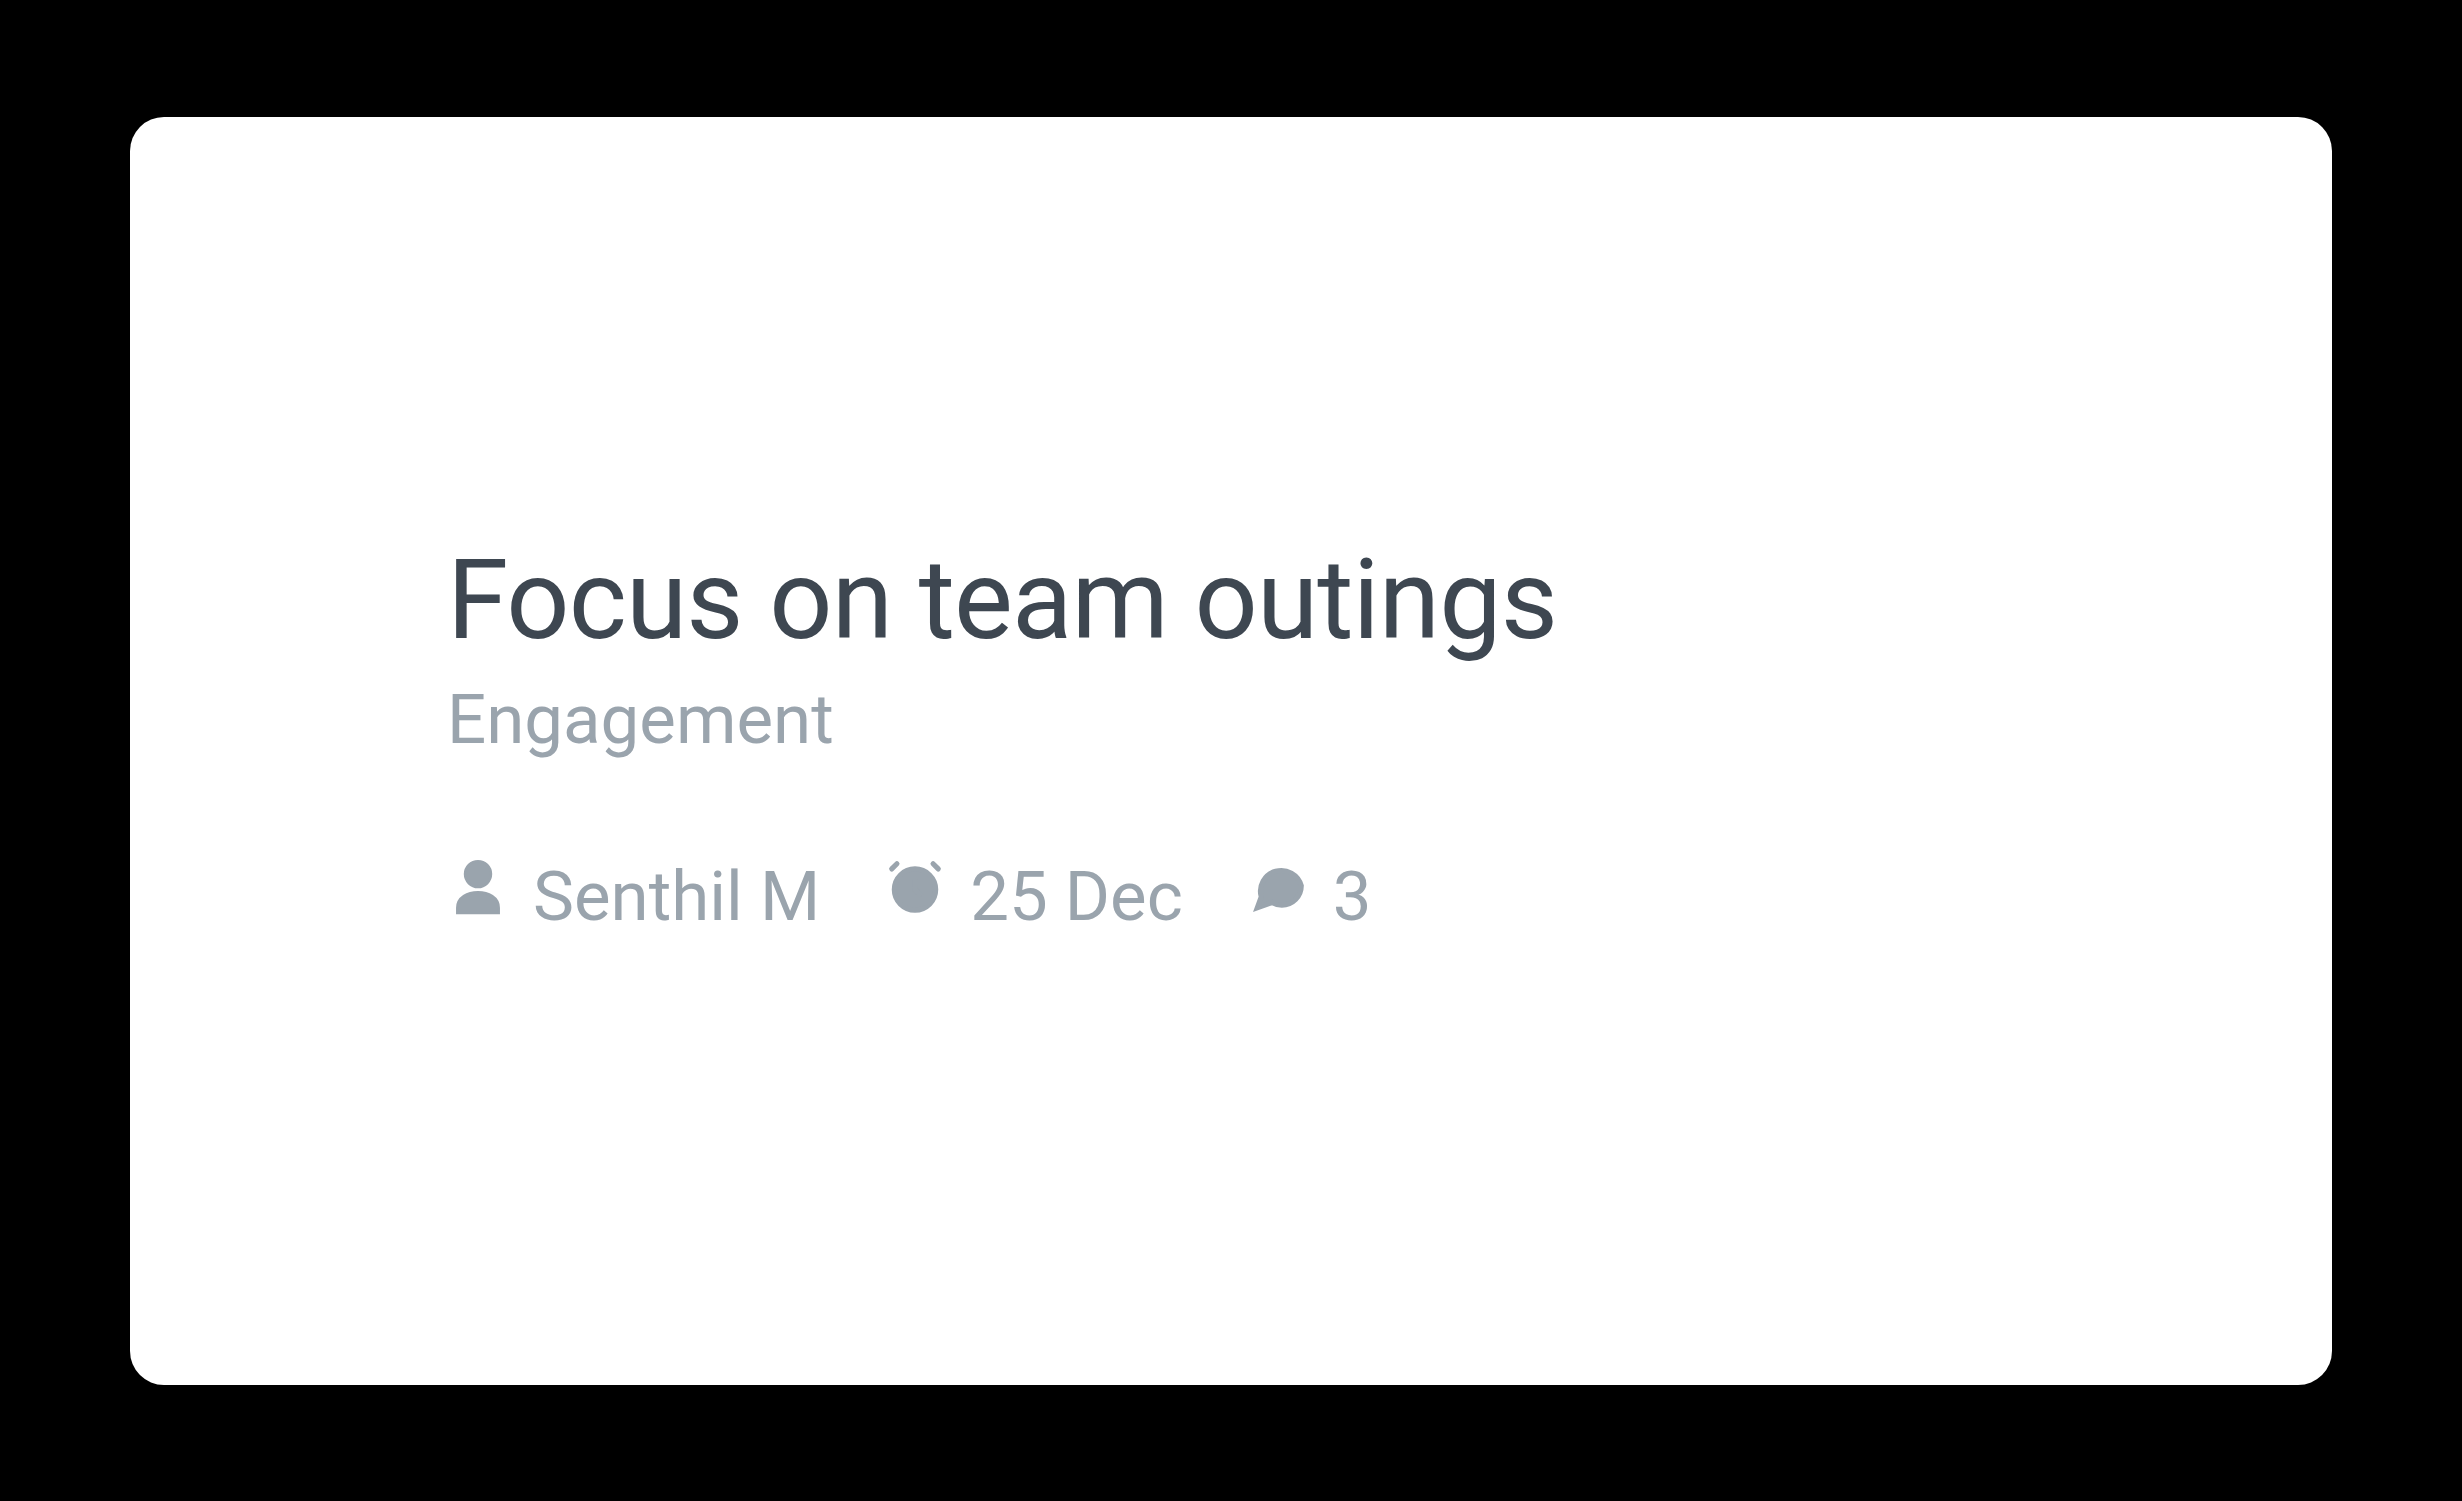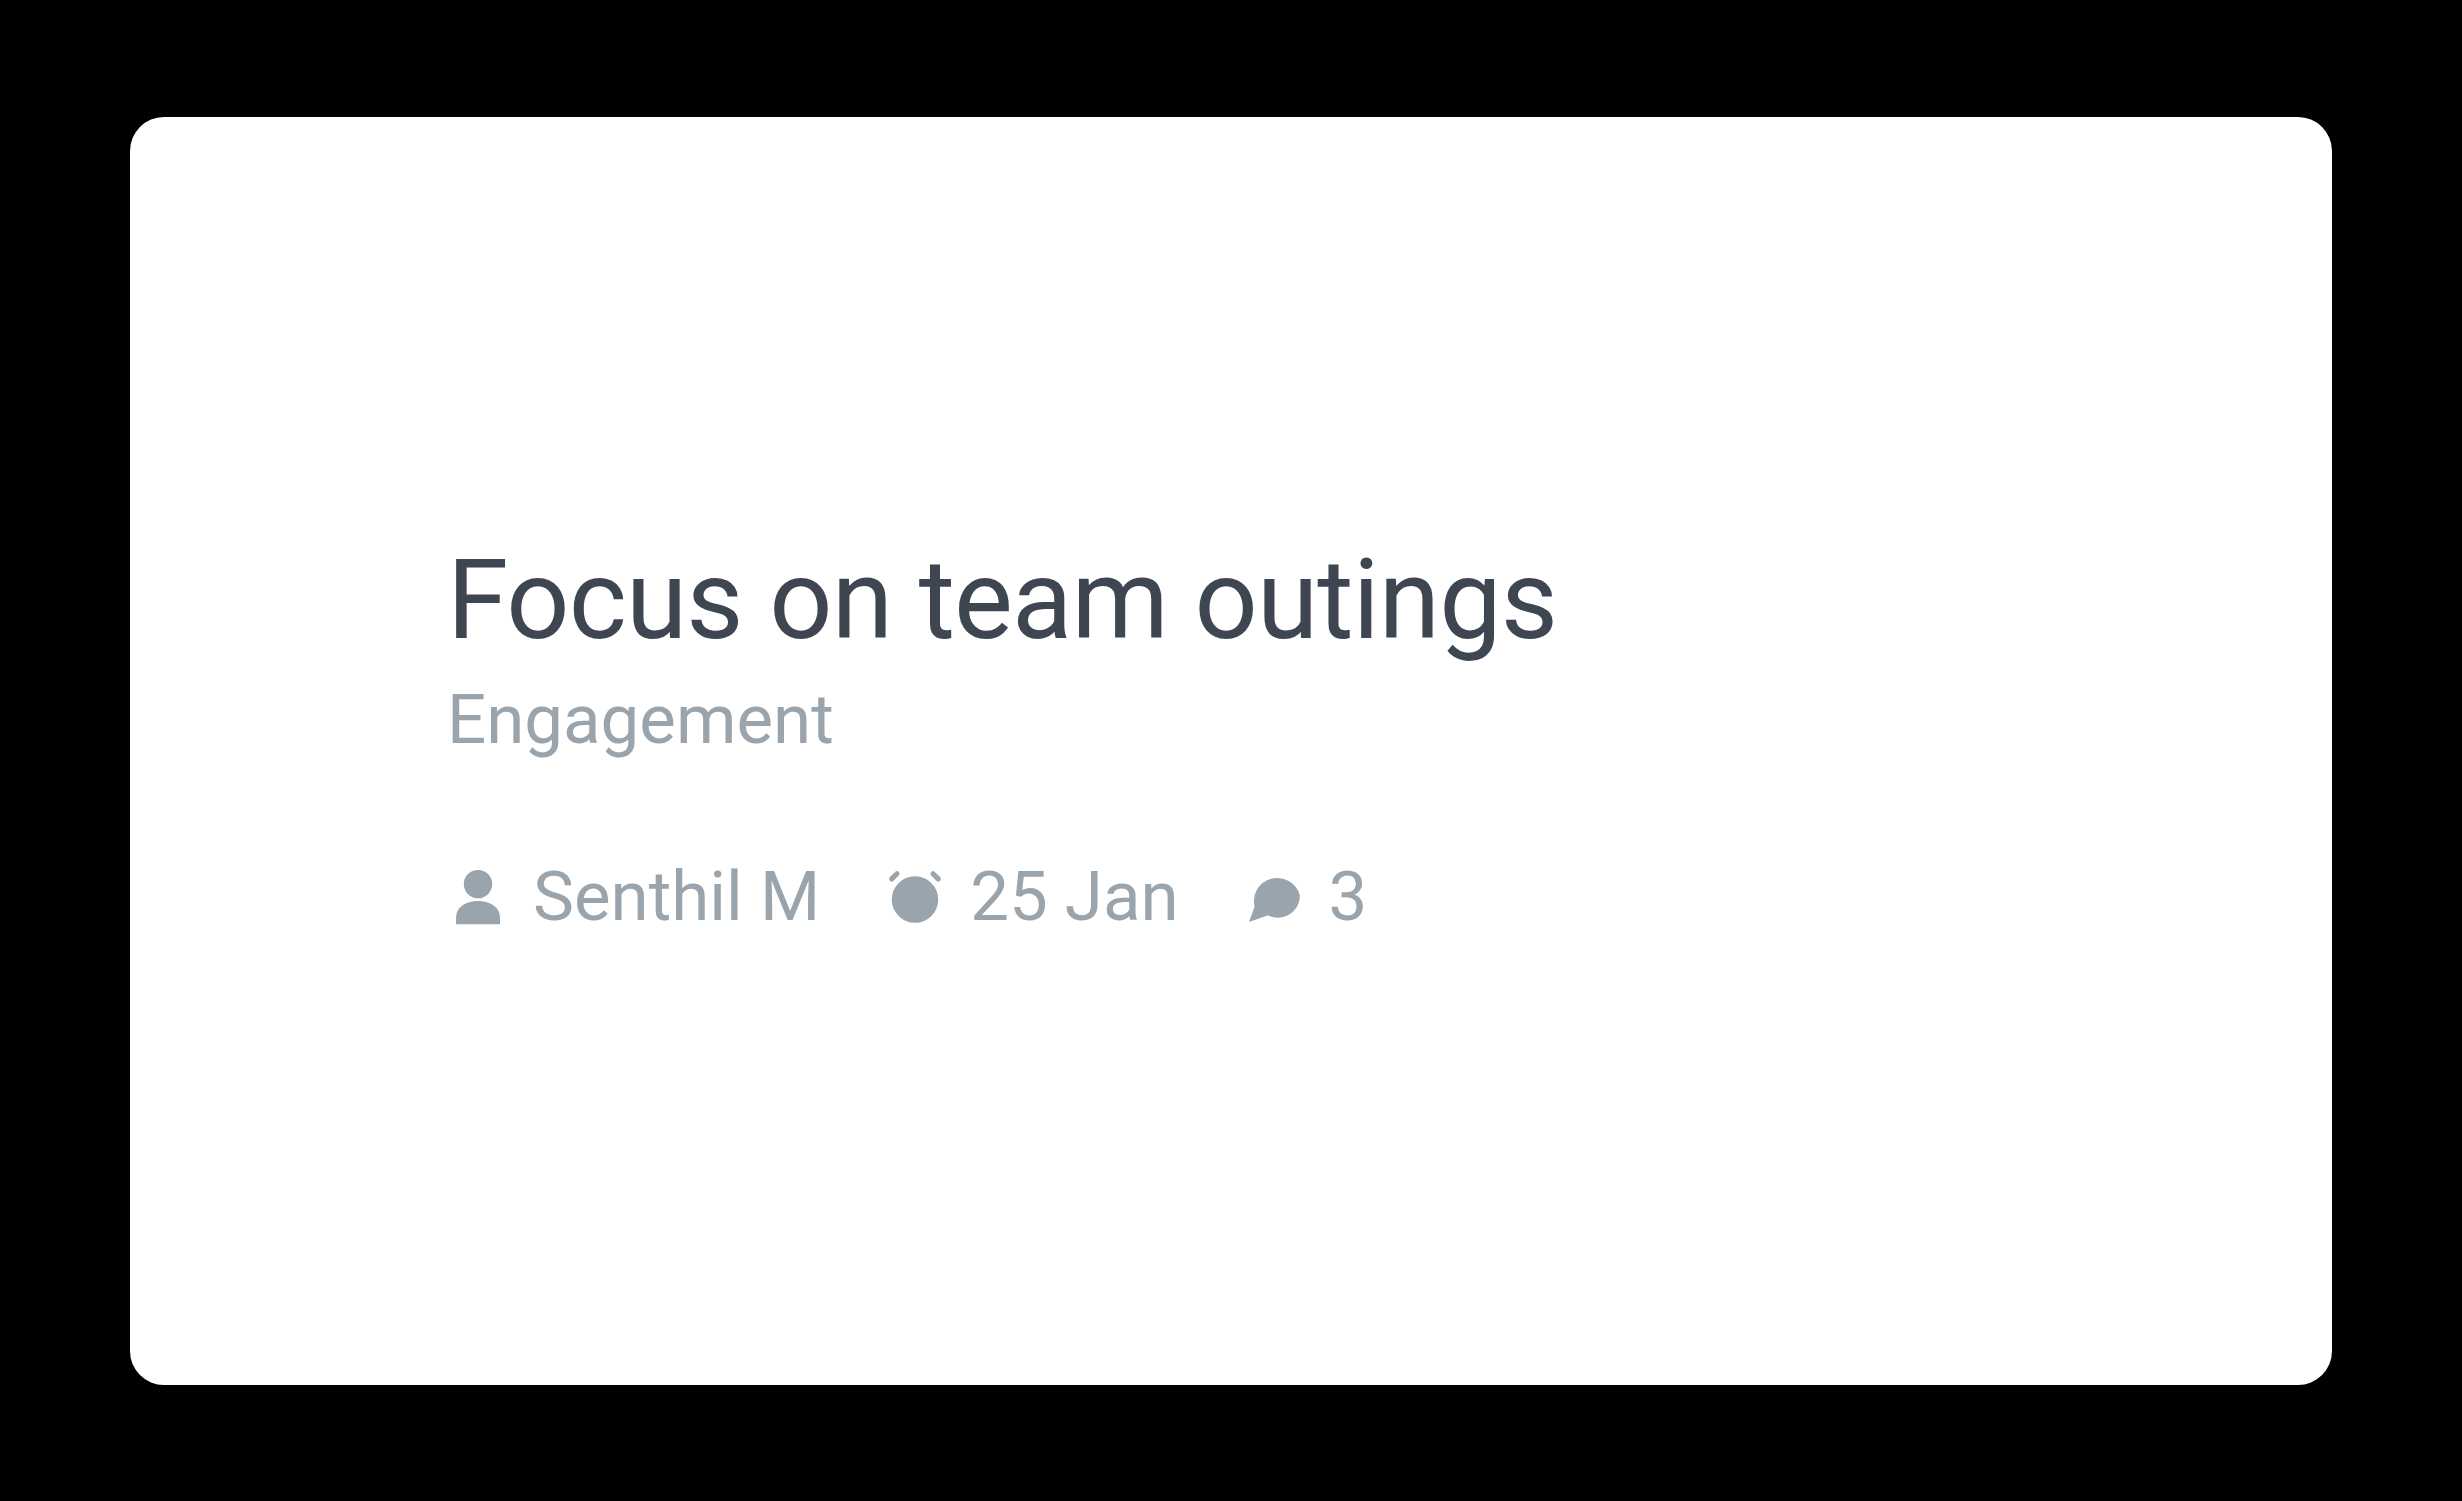--- a/index.html
+++ b/index.html
@@ -43,21 +43,21 @@
   }
   .meta-row {
     display: flex;
     align-items: center;
     gap: 64px;
     font-size: 69px;
     color: #9aa4ad;
   }
   .meta-item {
     display: flex;
-    align-items: center;
+    align-items: flex-start;
     gap: 24px;
   }
   .meta-icon {
     display: inline-flex;
     align-items: center;
     justify-content: center;
   }
   .meta-icon svg {
     width: 62px;
     height: 62px;
@@ -130,21 +130,21 @@
 
       <div class="meta-item">
         <span class="meta-icon">
           <svg viewBox="0 0 24 24" fill="none" stroke-width="2">
             <circle cx="12" cy="13" r="8"></circle>
             <path d="M12 9v4l2.5 2.5"></path>
             <path d="M5 3 L3 5" stroke-linecap="round"></path>
             <path d="M19 3 L21 5" stroke-linecap="round"></path>
           </svg>
         </span>
-        <span>25 Jan</span>
+        <span>25 Dec</span>
       </div>
 
       <div class="meta-item">
         <span class="meta-icon">
           <svg viewBox="0 0 24 24" fill="none" stroke-width="2">
             <path d="M21 11.5a7.5 7.5 0 0 1-7.5 7.5c-1.4 0-2.7-.37-3.83-1.02L4 20l1.52-4.17A7.5 7.5 0 1 1 21 11.5z"></path>
           </svg>
         </span>
         <span>3</span>
       </div>

